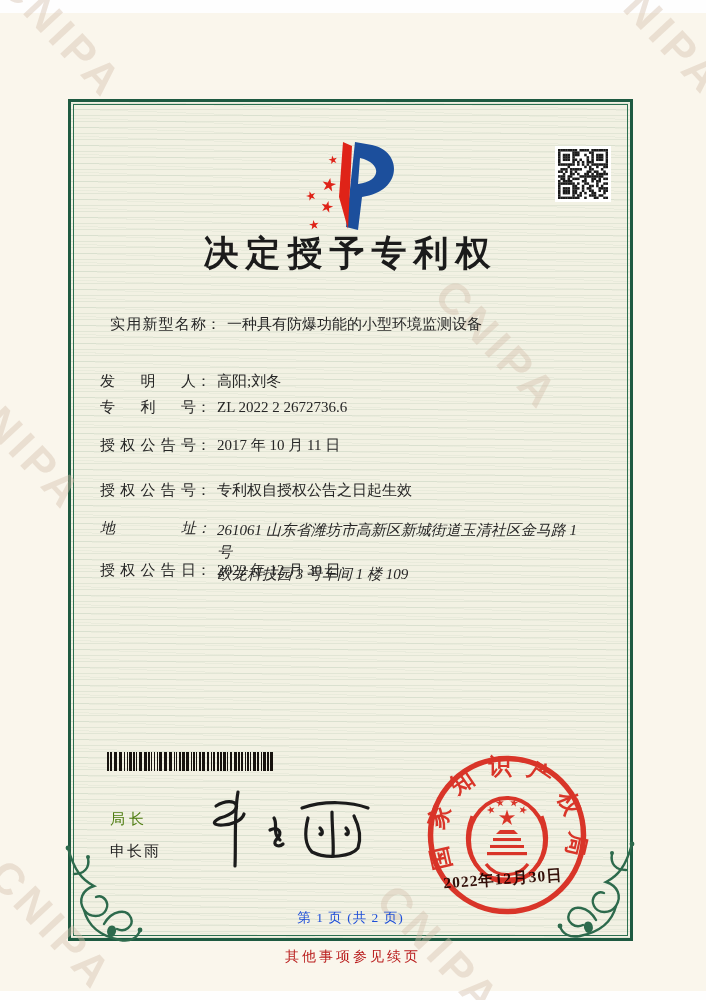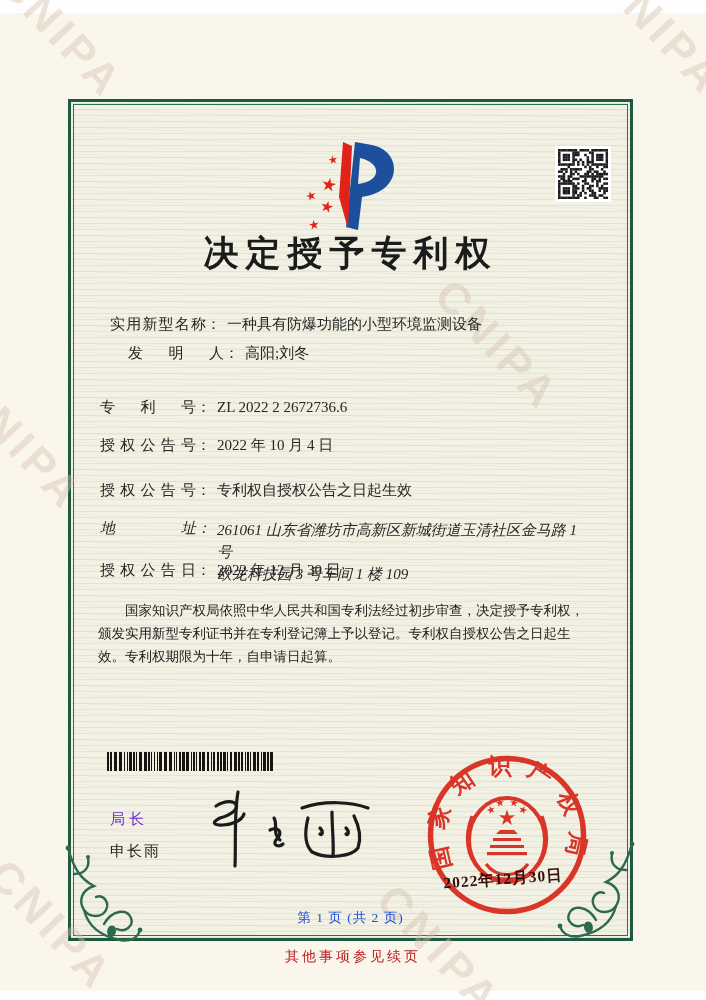--- a/index.html
+++ b/index.html
@@ -33,21 +33,21 @@
   .flabel2{display:inline-block;width:82px;text-align:justify;text-align-last:justify;vertical-align:top;}
   .fval{margin-left:6px;}
   .addr{display:inline-block;vertical-align:top;white-space:pre-wrap;width:368px;line-height:22px;margin-left:6px;}
   .pair2{position:absolute;left:222px;top:0;white-space:nowrap;}
 
   .paras{position:absolute;left:98px;top:599px;width:489px;}
   .paras p{margin:0;text-indent:2em;font-size:13.5px;line-height:23px;color:#1d1d1d;}
 
   .barcode{position:absolute;left:107px;top:752px;width:182px;height:19px;font-size:0;overflow:hidden;}
 
-  .director-title{position:absolute;left:110px;top:810px;font-size:15px;letter-spacing:4px;color:#6d28d9;}
+  .director-title{position:absolute;left:110px;top:810px;font-size:15px;letter-spacing:4px;color:#4d7c0f;}
   .director-name{position:absolute;left:110px;top:842px;font-size:15px;letter-spacing:2px;color:#222;}
   .signature{position:absolute;left:200px;top:784px;width:178px;height:88px;}
 
   .seal{position:absolute;left:424px;top:752px;width:166px;height:166px;z-index:3;
         mix-blend-mode:multiply;opacity:.94;}
   .seal-date{position:absolute;left:428px;top:869px;width:150px;text-align:center;z-index:4;
              font-size:15.5px;font-weight:700;letter-spacing:1px;color:#33100a;
              transform:rotate(-4deg);mix-blend-mode:multiply;}
 
   .page-number{position:absolute;left:68px;top:909px;width:565px;text-align:center;
@@ -369,42 +369,41 @@
           <rect x="45.24" y="47.62" width="2.53" height="2.53"></rect>
           <rect x="47.62" y="47.62" width="2.53" height="2.53"></rect>
         </svg>
     </div>
 
     <div class="title">决定授予专利权</div>
 
     <div class="frow" style="top:315px;margin-left:10px;">
       <span class="flabel">实用新型名称</span><span>：</span><span class="fval">一种具有防爆功能的小型环境监测设备</span>
     </div>
-    <div class="frow" style="top:344px;margin-left:28px;">
+    <div class="frow" style="top:372px;">
       <span class="flabel">发明人</span><span>：</span><span class="fval">高阳;刘冬</span>
     </div>
     <div class="frow" style="top:398px;">
       <span class="flabel">专利号</span><span>：</span><span class="fval">ZL 2022 2 2672736.6</span>
     </div>
     <div class="frow" style="top:436px;">
-      <span class="flabel">授权公告号</span><span>：</span><span class="fval">2022 年 10 月 4 日</span>
+      <span class="flabel">授权公告号</span><span>：</span><span class="fval">2017 年 10 月 11 日</span>
     </div>
     <div class="frow" style="top:481px;">
       <span class="flabel">授权公告号</span><span>：</span><span class="fval">专利权自授权公告之日起生效</span>
     </div>
     <div class="frow" style="top:519px;font-style:italic;">
       <span class="flabel">地址</span><span>：</span><span class="addr">261061 山东省潍坊市高新区新城街道玉清社区金马路 1 号
 欧龙科技园 3 号车间 1 楼 109</span>
     </div>
     <div class="frow" style="top:561px;">
       <span class="flabel">授权公告日</span><span>：</span><span class="fval">2022 年 12 月 30 日</span>
     </div>
 
     <div class="paras">
-      <p>国家知识产权局依照中华人民共和国专利法经过初步审查，决定授予专利权，颁发实用新型专利证书并在专利登记簿上予以登记。专利权自授权公告之日起生效。专利权期限为十年，自申请日起算。</p>
     </div>
 
     <div class="barcode"><i style="display: inline-block; height: 100%; width: 2px; margin-right: 1px; background: rgb(23, 19, 15);"></i><i style="display: inline-block; height: 100%; width: 2px; margin-right: 2px; background: rgb(23, 19, 15);"></i><i style="display: inline-block; height: 100%; width: 3px; margin-right: 2px; background: rgb(23, 19, 15);"></i><i style="display: inline-block; height: 100%; width: 3px; margin-right: 2px; background: rgb(23, 19, 15);"></i><i style="display: inline-block; height: 100%; width: 1px; margin-right: 2px; background: rgb(23, 19, 15);"></i><i style="display: inline-block; height: 100%; width: 1px; margin-right: 1px; background: rgb(23, 19, 15);"></i><i style="display: inline-block; height: 100%; width: 3px; margin-right: 1px; background: rgb(23, 19, 15);"></i><i style="display: inline-block; height: 100%; width: 2px; margin-right: 1px; background: rgb(23, 19, 15);"></i><i style="display: inline-block; height: 100%; width: 1px; margin-right: 2px; background: rgb(23, 19, 15);"></i><i style="display: inline-block; height: 100%; width: 3px; margin-right: 2px; background: rgb(23, 19, 15);"></i><i style="display: inline-block; height: 100%; width: 3px; margin-right: 1px; background: rgb(23, 19, 15);"></i><i style="display: inline-block; height: 100%; width: 2px; margin-right: 1px; background: rgb(23, 19, 15);"></i><i style="display: inline-block; height: 100%; width: 1px; margin-right: 2px; background: rgb(23, 19, 15);"></i><i style="display: inline-block; height: 100%; width: 1px; margin-right: 2px; background: rgb(23, 19, 15);"></i><i style="display: inline-block; height: 100%; width: 1px; margin-right: 1px; background: rgb(23, 19, 15);"></i><i style="display: inline-block; height: 100%; width: 3px; margin-right: 2px; background: rgb(23, 19, 15);"></i><i style="display: inline-block; height: 100%; width: 3px; margin-right: 2px; background: rgb(23, 19, 15);"></i><i style="display: inline-block; height: 100%; width: 3px; margin-right: 2px; background: rgb(23, 19, 15);"></i><i style="display: inline-block; height: 100%; width: 1px; margin-right: 1px; background: rgb(23, 19, 15);"></i><i style="display: inline-block; height: 100%; width: 1px; margin-right: 2px; background: rgb(23, 19, 15);"></i><i style="display: inline-block; height: 100%; width: 2px; margin-right: 1px; background: rgb(23, 19, 15);"></i><i style="display: inline-block; height: 100%; width: 3px; margin-right: 1px; background: rgb(23, 19, 15);"></i><i style="display: inline-block; height: 100%; width: 3px; margin-right: 2px; background: rgb(23, 19, 15);"></i><i style="display: inline-block; height: 100%; width: 1px; margin-right: 1px; background: rgb(23, 19, 15);"></i><i style="display: inline-block; height: 100%; width: 2px; margin-right: 1px; background: rgb(23, 19, 15);"></i><i style="display: inline-block; height: 100%; width: 1px; margin-right: 2px; background: rgb(23, 19, 15);"></i><i style="display: inline-block; height: 100%; width: 2px; margin-right: 1px; background: rgb(23, 19, 15);"></i><i style="display: inline-block; height: 100%; width: 3px; margin-right: 2px; background: rgb(23, 19, 15);"></i><i style="display: inline-block; height: 100%; width: 2px; margin-right: 2px; background: rgb(23, 19, 15);"></i><i style="display: inline-block; height: 100%; width: 1px; margin-right: 1px; background: rgb(23, 19, 15);"></i><i style="display: inline-block; height: 100%; width: 2px; margin-right: 2px; background: rgb(23, 19, 15);"></i><i style="display: inline-block; height: 100%; width: 2px; margin-right: 1px; background: rgb(23, 19, 15);"></i><i style="display: inline-block; height: 100%; width: 2px; margin-right: 1px; background: rgb(23, 19, 15);"></i><i style="display: inline-block; height: 100%; width: 3px; margin-right: 1px; background: rgb(23, 19, 15);"></i><i style="display: inline-block; height: 100%; width: 1px; margin-right: 2px; background: rgb(23, 19, 15);"></i><i style="display: inline-block; height: 100%; width: 2px; margin-right: 2px; background: rgb(23, 19, 15);"></i><i style="display: inline-block; height: 100%; width: 3px; margin-right: 1px; background: rgb(23, 19, 15);"></i><i style="display: inline-block; height: 100%; width: 2px; margin-right: 1px; background: rgb(23, 19, 15);"></i><i style="display: inline-block; height: 100%; width: 2px; margin-right: 2px; background: rgb(23, 19, 15);"></i><i style="display: inline-block; height: 100%; width: 1px; margin-right: 1px; background: rgb(23, 19, 15);"></i><i style="display: inline-block; height: 100%; width: 2px; margin-right: 1px; background: rgb(23, 19, 15);"></i><i style="display: inline-block; height: 100%; width: 1px; margin-right: 2px; background: rgb(23, 19, 15);"></i><i style="display: inline-block; height: 100%; width: 3px; margin-right: 1px; background: rgb(23, 19, 15);"></i><i style="display: inline-block; height: 100%; width: 2px; margin-right: 2px; background: rgb(23, 19, 15);"></i><i style="display: inline-block; height: 100%; width: 1px; margin-right: 1px; background: rgb(23, 19, 15);"></i><i style="display: inline-block; height: 100%; width: 3px; margin-right: 1px; background: rgb(23, 19, 15);"></i><i style="display: inline-block; height: 100%; width: 2px; margin-right: 1px; background: rgb(23, 19, 15);"></i><i style="display: inline-block; height: 100%; width: 3px; margin-right: 2px; background: rgb(23, 19, 15);"></i></div>
 
     <div class="director-title">局长</div>
     <div class="director-name">申长雨</div>
 
     <svg class="signature" viewBox="0 0 178 88">
       <g fill="none" stroke="#1b1b1b" stroke-width="3.2" stroke-linecap="round" stroke-linejoin="round">
         <path d="M38,8 C34,30 36,58 35,82"></path>

